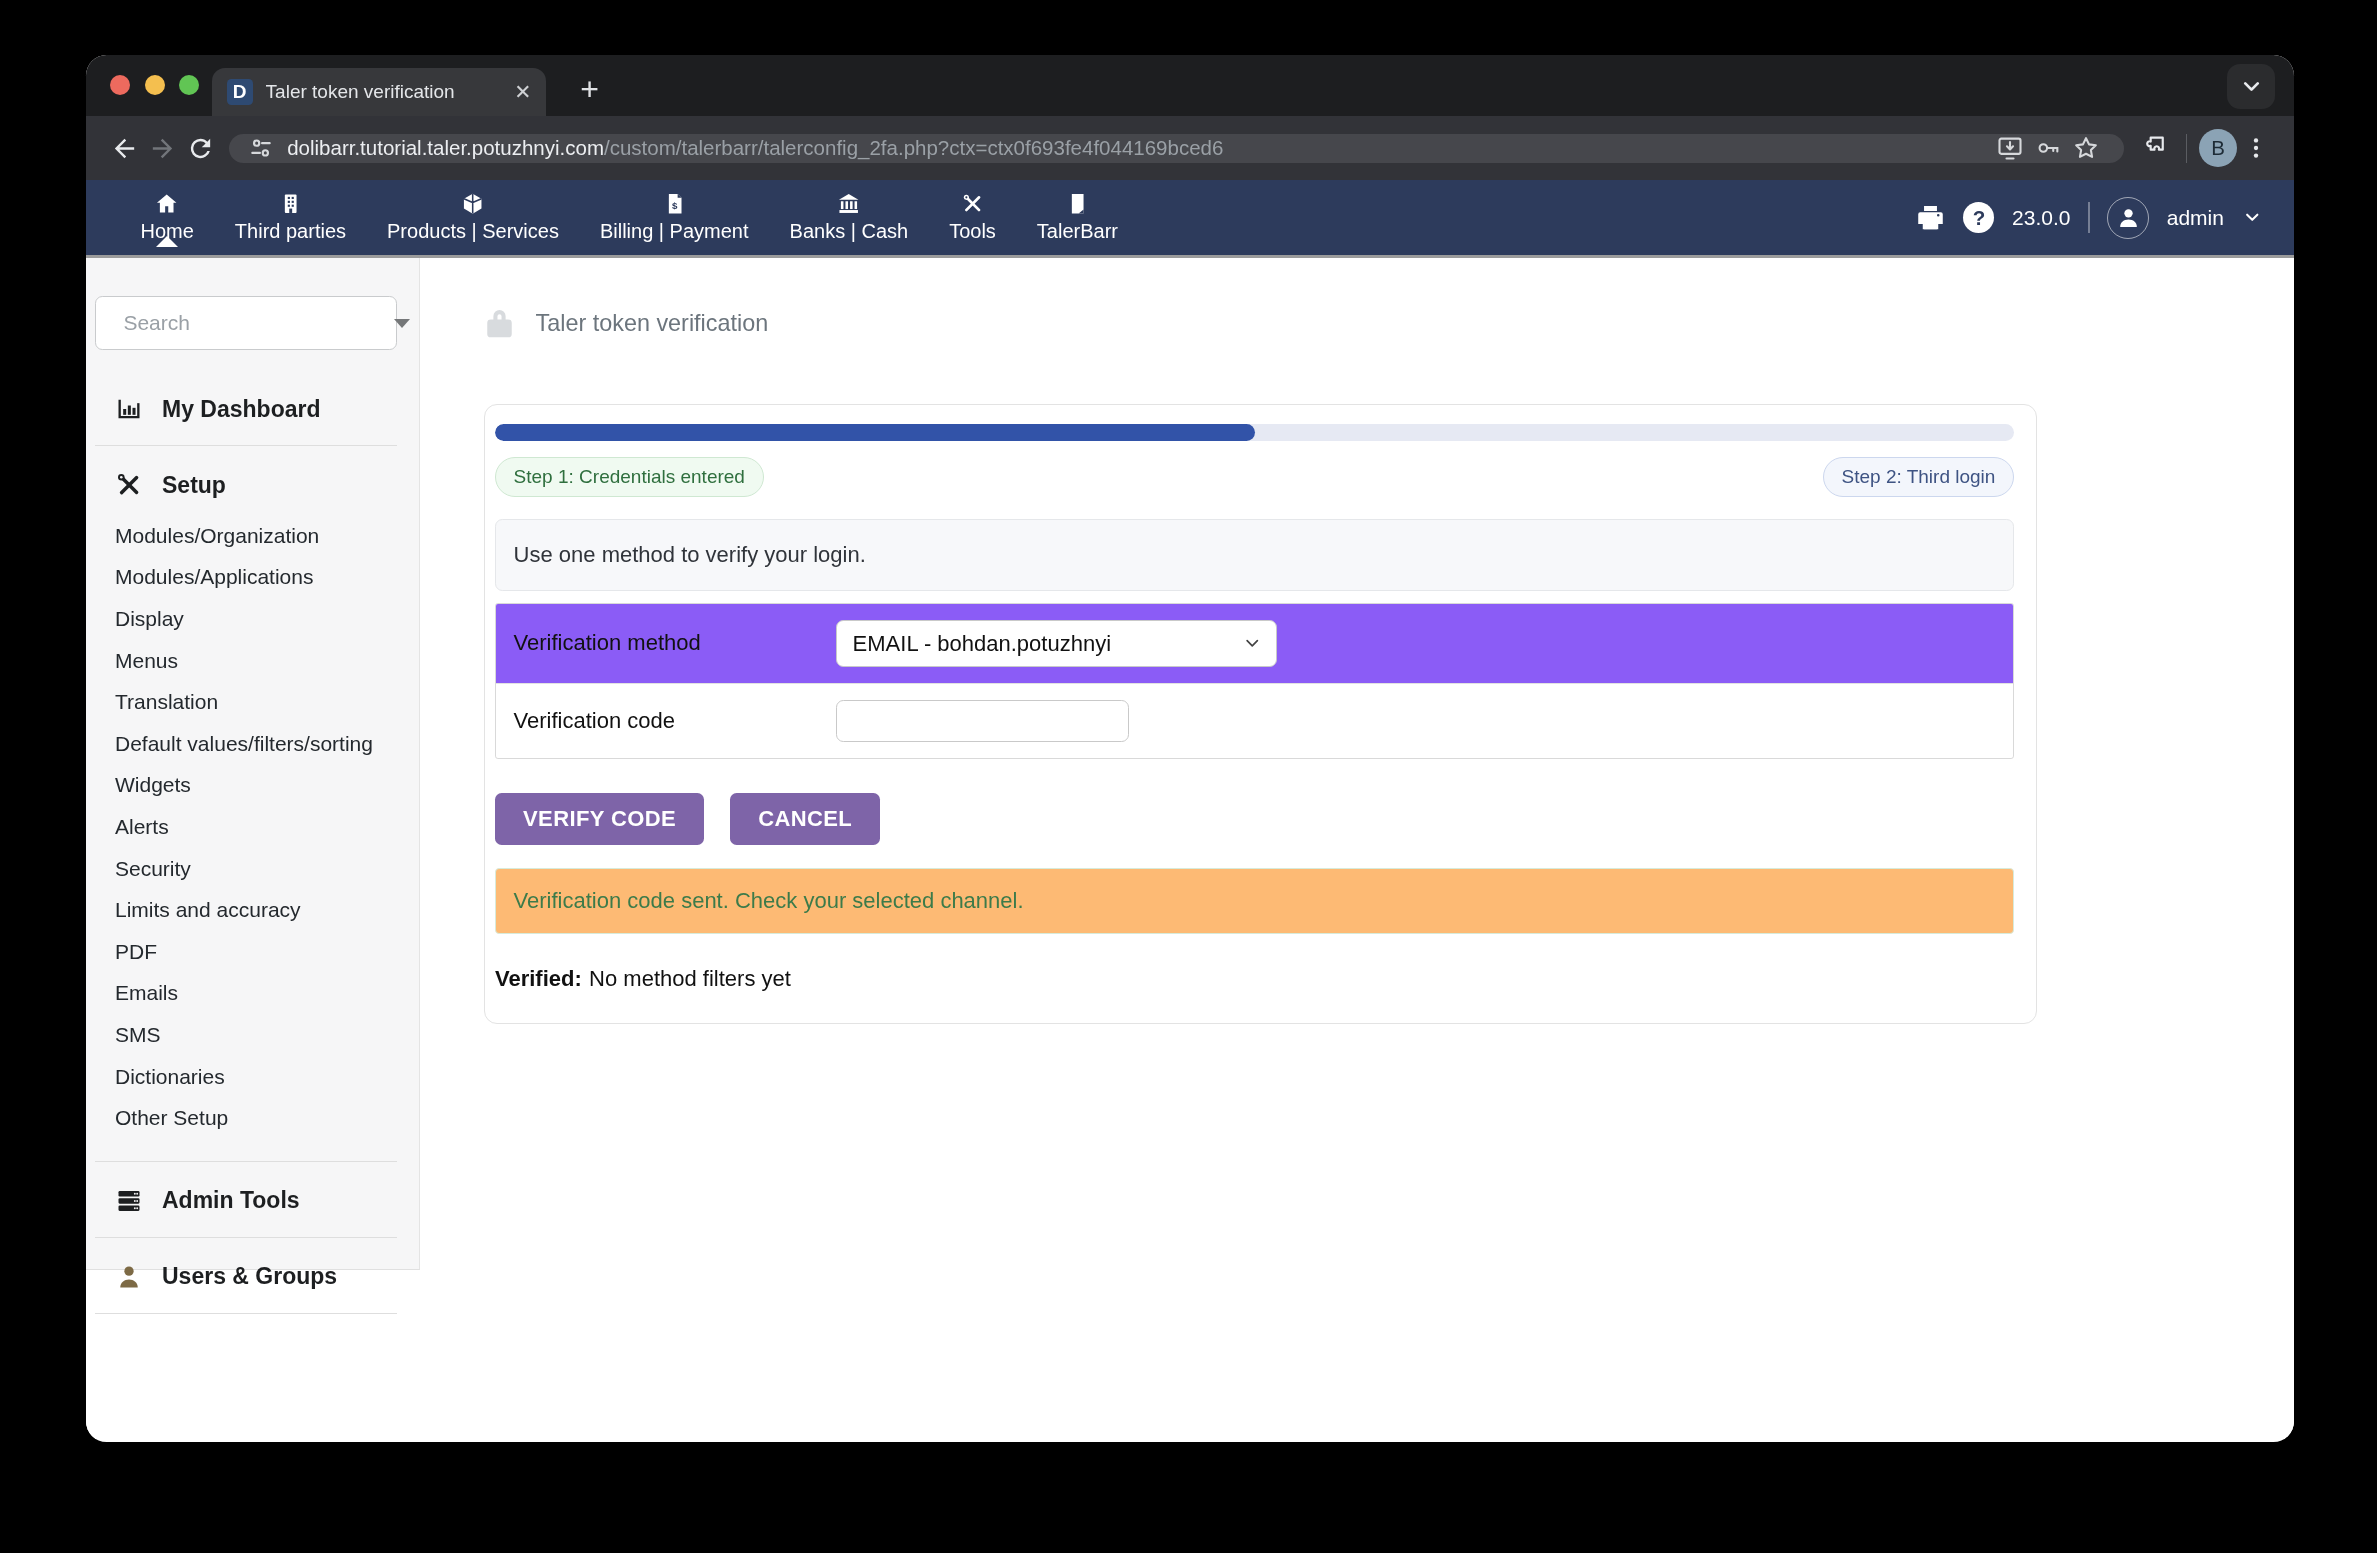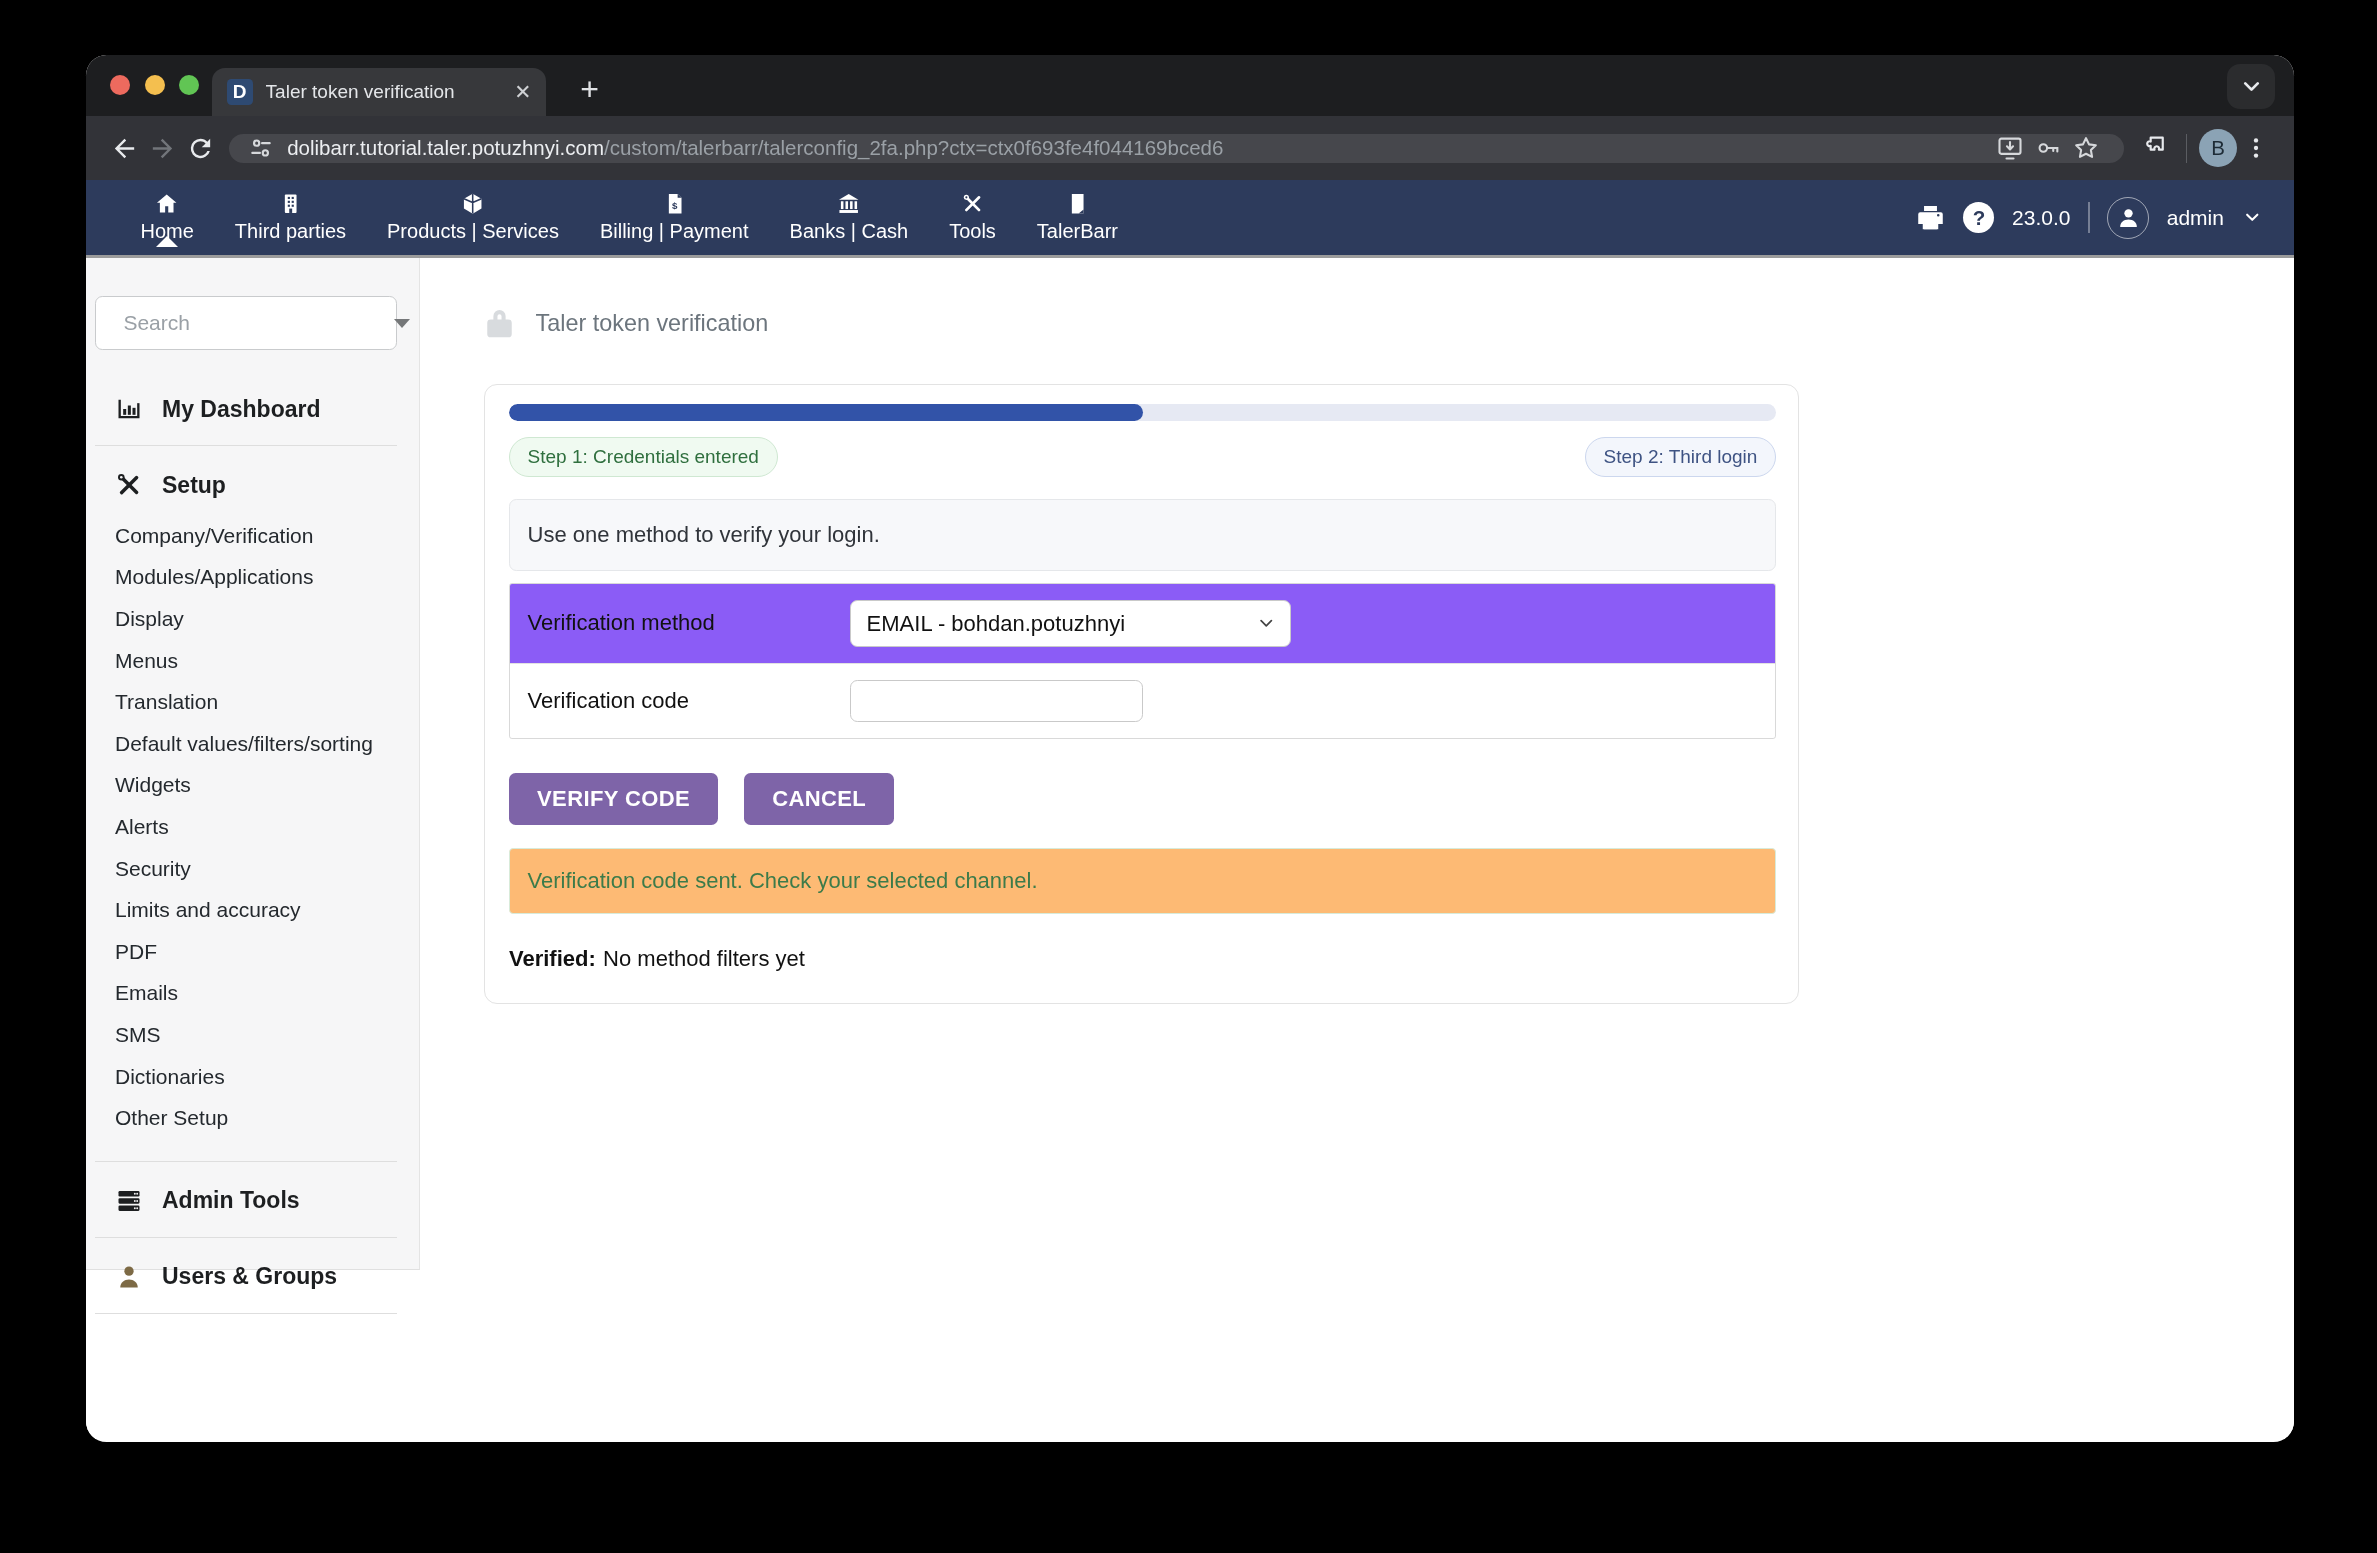--- a/index.html
+++ b/index.html
@@ -50,21 +50,21 @@
   .side-head { display:flex; align-items:center; gap:19px; padding-left:29px; margin-top:45px; }
   .side-head .txt { font-size:23px; font-weight:bold; color:#1d1f21; }
   .side-divider { border:none; border-top:1.5px solid #dedede; margin:22px 22px 0 8.8px; }
   .side-links { margin-top:16px; }
   .side-link { display:block; font-size:21px; color:#24292e; padding:8.8px 0 8.8px 29px; text-decoration:none; }
 
   
   .main { flex:1; padding:48px 0 0 64px; }
   .page-title-row { display:flex; align-items:center; gap:20.5px; }
   .page-title { font-size:23.4px; color:#6c757d; }
-  .card { margin-top:44px; width:1315px; background:#fff; border:1.5px solid #e3e3e3; border-radius:13px; padding:19px 22px 31px 24px; }
+  .card { margin-top:64px; width:1553px; background:#fff; border:1.5px solid #e3e3e3; border-radius:13px; padding:19px 22px 31px 10px; }
   .progress-track { height:17px; background:#e6e9f3; border-radius:8.8px; overflow:hidden; }
   .progress-fill { height:100%; background:#3253a8; border-radius:8.8px; }
   .badges { margin-top:16px; display:flex; justify-content:space-between; align-items:center; }
   .badge { font-size:19px; padding:8px 17.6px; border-radius:20.5px; white-space:nowrap; }
   .badge-step1 { background:#f0faf1; border:1.5px solid #cfe8d2; color:#2f6f3e; }
   .badge-step2 { background:#f3f6fc; border:1.5px solid #ccd7ee; color:#3e5383; }
   .info-box { margin-top:22px; background:#f7f8fa; border:1.5px solid #e5e7ea; border-radius:7.3px; padding:22px 17.6px; font-size:22px; color:#30343a; }
   .form-table { margin-top:11.7px; border:1.5px solid #d9d9d9; border-radius:2.9px; overflow:hidden; }
   .form-row { display:grid; grid-template-columns:322px 1fr; align-items:center; padding:16px 17.6px; }
   .form-row.first { background:#8b5cf6; border-bottom:1.5px solid #e2e2e2; }
@@ -286,21 +286,21 @@
             <rect x="10.6" y="1.5" width="3" height="21" rx="1.3" transform="rotate(45 12 12)"></rect>
             <rect x="10.6" y="1.5" width="3" height="21" rx="1.3" transform="rotate(-45 12 12)"></rect>
             <circle cx="5.4" cy="5.4" r="2.8"></circle>
             <circle cx="5.4" cy="5.4" r="1.1" fill="#f6f6f7"></circle>
           </svg>
         <span class="txt">Setup</span>
       </div>
 
       <nav class="side-links">
 
-      <a class="side-link" href="#">Company/Verification</a>
+      <a class="side-link" href="#">Modules/Organization</a>
           <a class="side-link" href="#">Modules/Applications</a>
           <a class="side-link" href="#">Display</a>
           <a class="side-link" href="#">Menus</a>
           <a class="side-link" href="#">Translation</a>
           <a class="side-link" href="#">Default values/filters/sorting</a>
           <a class="side-link" href="#">Widgets</a>
           <a class="side-link" href="#">Alerts</a>
           <a class="side-link" href="#">Security</a>
           <a class="side-link" href="#">Limits and accuracy</a>
           <a class="side-link" href="#">PDF</a>

